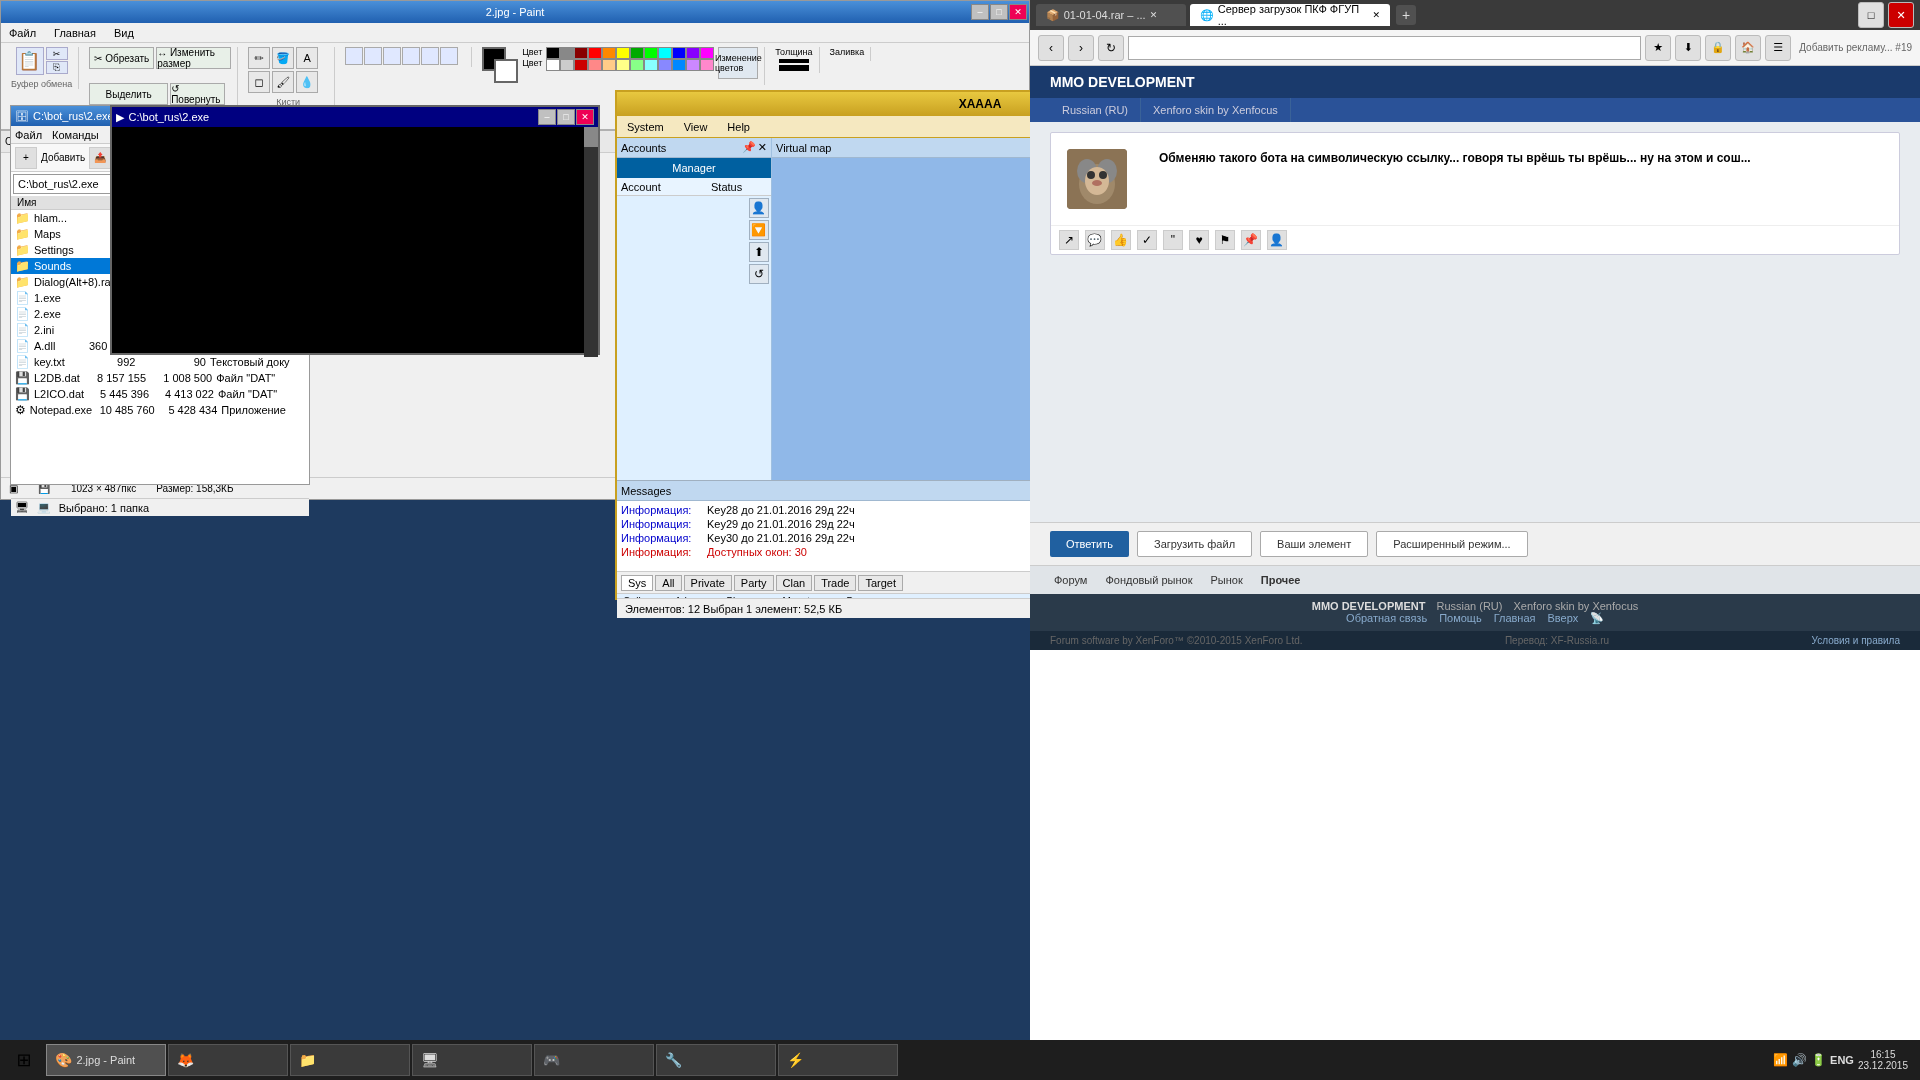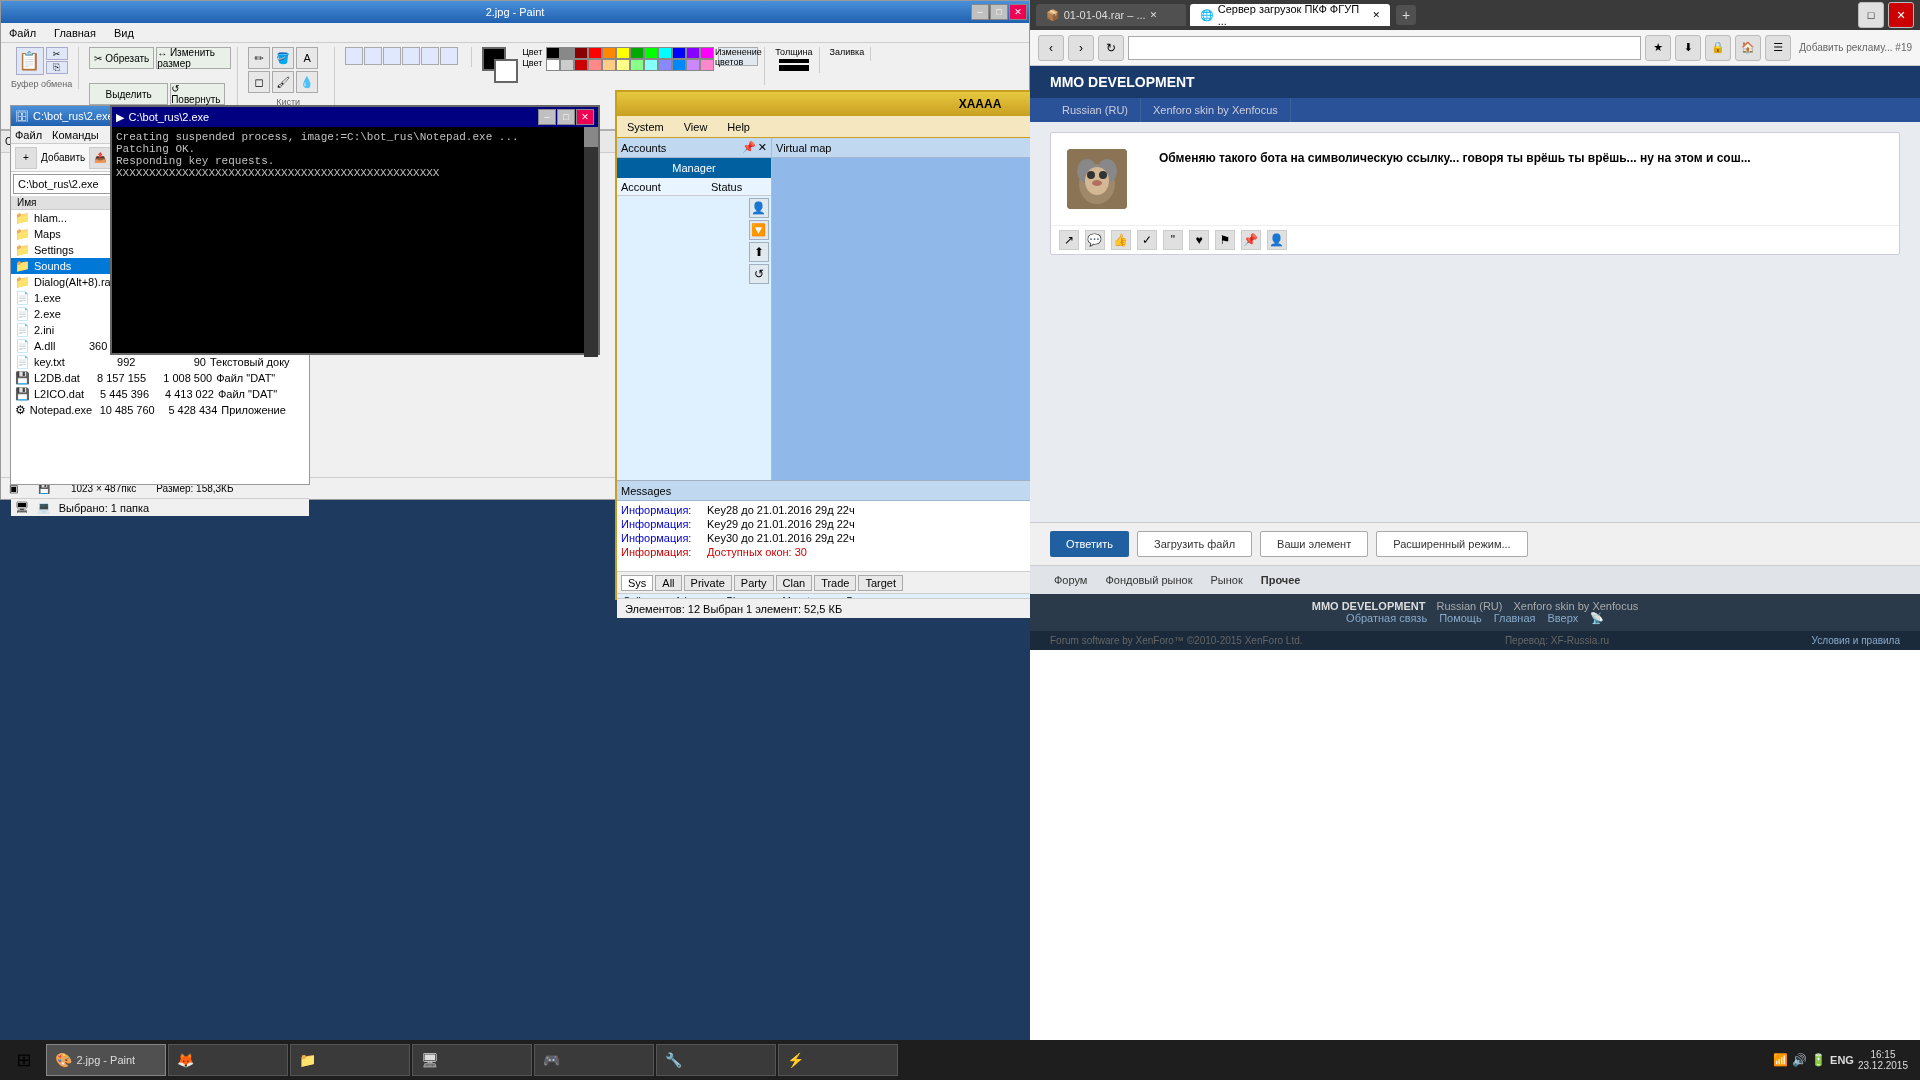--- a/index.html
+++ b/index.html
@@ -258,21 +258,21 @@
             <div class="color-swatch" style="background:#ff8"></div>
             <div class="color-swatch" style="background:#8f8"></div>
             <div class="color-swatch" style="background:#8ff"></div>
             <div class="color-swatch" style="background:#88f"></div>
             <div class="color-swatch" style="background:#08f"></div>
             <div class="color-swatch" style="background:#c8f"></div>
             <div class="color-swatch" style="background:#f8c"></div>
           </div>
         </div>
         <div style="display:flex;flex-direction:column;gap:1px;align-items:center;">
-          <div style="width:40px;height:19px;background:#e0e8f0;border:1px solid #aaa;display:flex;flex-direction:column;align-items:center;justify-content:center;font-size:9px;cursor:pointer;">Изменение<br>цветов</div>
+          <div style="width:40px;height:32px;background:#e0e8f0;border:1px solid #aaa;display:flex;flex-direction:column;align-items:center;justify-content:center;font-size:9px;cursor:pointer;">Изменение<br>цветов</div>
         </div>
       </div>
     </div>
     <div class="ribbon-group">
       <div style="display:flex;flex-direction:column;align-items:center;gap:2px;margin-bottom:2px;">
         <div style="font-size:9px;">Толщина</div>
         <div style="width:30px;height:4px;background:#000;"></div>
         <div style="width:30px;height:6px;background:#000;"></div>
       </div>
     </div>
@@ -398,26 +398,20 @@
 
 <div class="cmd-window">
   <div class="cmd-titlebar">
     <span>▶</span>
     <span style="margin-left:4px;flex:1;">C:\bot_rus\2.exe</span>
     <div style="display:flex;gap:1px;">
       <div class="win-btn">–</div>
       <div class="win-btn">□</div>
       <div class="win-btn close">✕</div>
     </div>
-  </div>
-  <div class="cmd-body">
-    <div>Creating suspended process, image:=C:\bot_rus\Notepad.exe ...</div>
-    <div>Patching OK.</div>
-    <div>Responding key requests.</div>
-    <div>XXXXXXXXXXXXXXXXXXXXXXXXXXXXXXXXXXXXXXXXXXXXXXXXX</div>
   </div>
   <div style="position:absolute;right:0;top:20px;width:14px;height:230px;background:#333;">
     <div style="width:14px;height:20px;background:#888;margin-top:0;"></div>
   </div>
 </div>
 
 <div class="xaaaa-window">
   <div class="xaaaa-titlebar">
     <span>XAAAA</span>
     <div class="win-controls">

